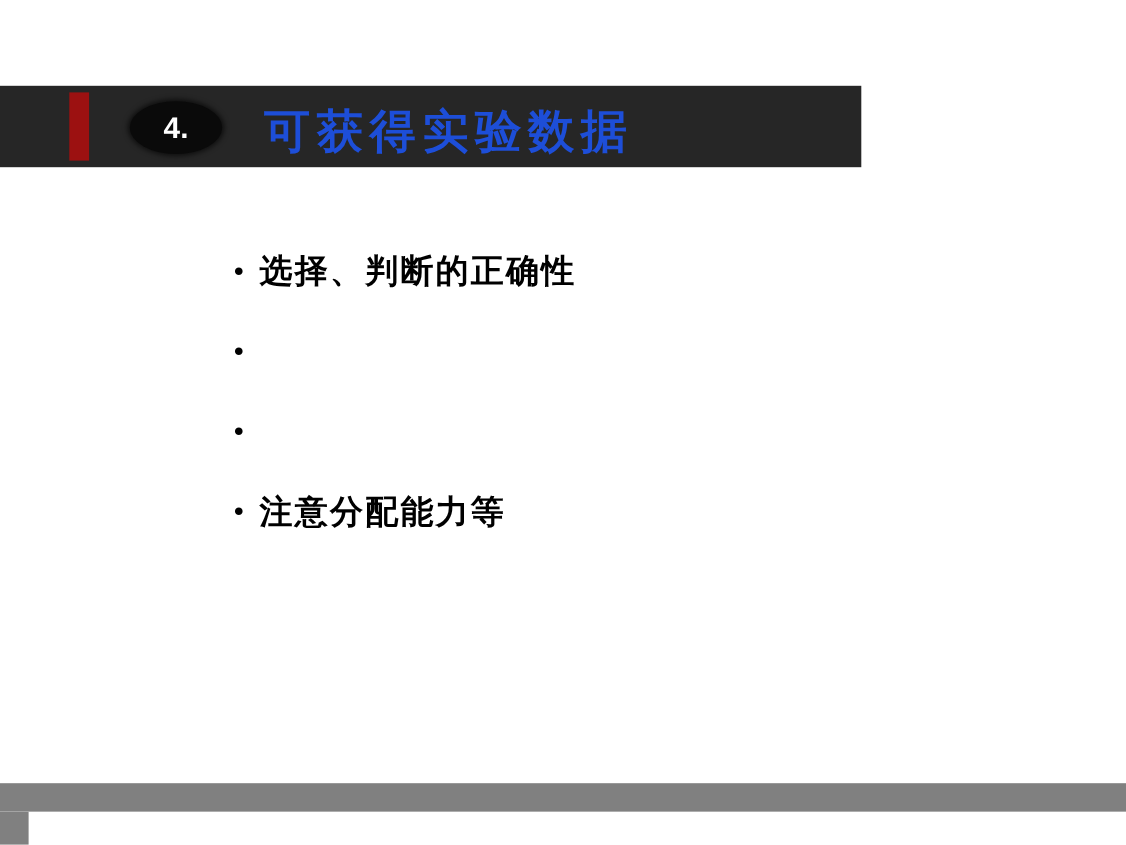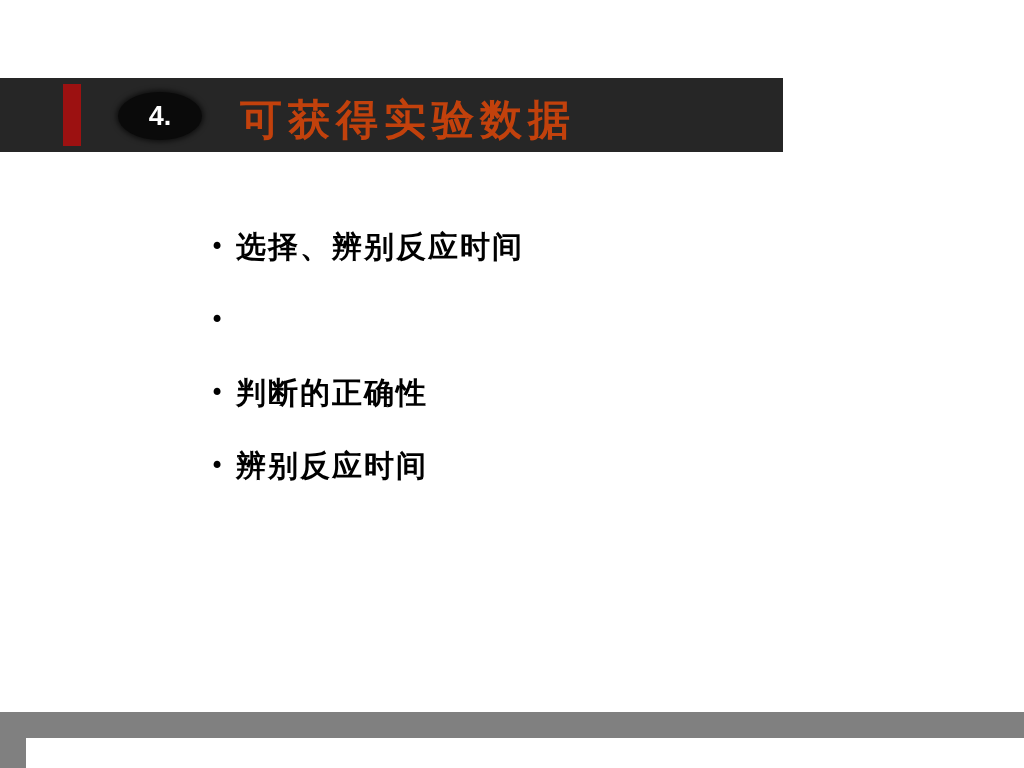--- a/index.html
+++ b/index.html
@@ -63,21 +63,21 @@
     color: #ffffff;
     font-family: "Liberation Sans", sans-serif;
     font-weight: bold;
     font-size: 27px;
     letter-spacing: 0px;
   }
   .slide-title {
     position: absolute;
     left: 240px;
     top: 92px;
-    color: #c2410c;
+    color: #1d4ed8;
     font-family: Liberation Serif, serif;
     font-weight: bold;
     font-size: 42px;
     letter-spacing: 6px;
     white-space: nowrap;
     text-align: right;
   }
 
   
   .bullets {
@@ -144,34 +144,33 @@
 <div class="red-accent"></div>
 <div class="number-badge">
   <div class="number-badge-label">4.</div>
 </div>
 <div class="slide-title">可获得实验数据</div>
 
 <div class="bullets">
 
   <div class="bullet-item">
     <span class="bullet-dot">•</span>
-    <span class="bullet-text">选择、辨别反应时间</span>
+    <span class="bullet-text">选择、判断的正确性</span>
   </div>
 
   <div class="bullet-item">
     <span class="bullet-dot">•</span>
   </div>
 
   <div class="bullet-item">
     <span class="bullet-dot">•</span>
-    <span class="bullet-text">判断的正确性</span>
   </div>
 
   <div class="bullet-item">
     <span class="bullet-dot">•</span>
-    <span class="bullet-text">辨别反应时间</span>
+    <span class="bullet-text">注意分配能力等</span>
   </div>
 
 </div>
 
 <div class="footer-gray"></div>
 <div class="footer-white"></div>
 <div class="footer-tab"></div>
 
 </body></html>

